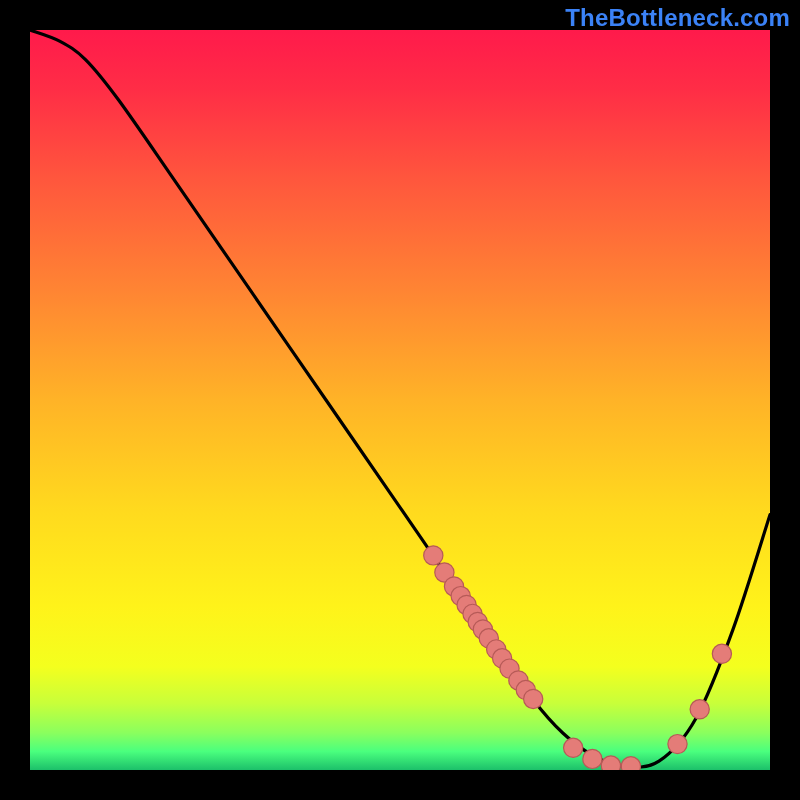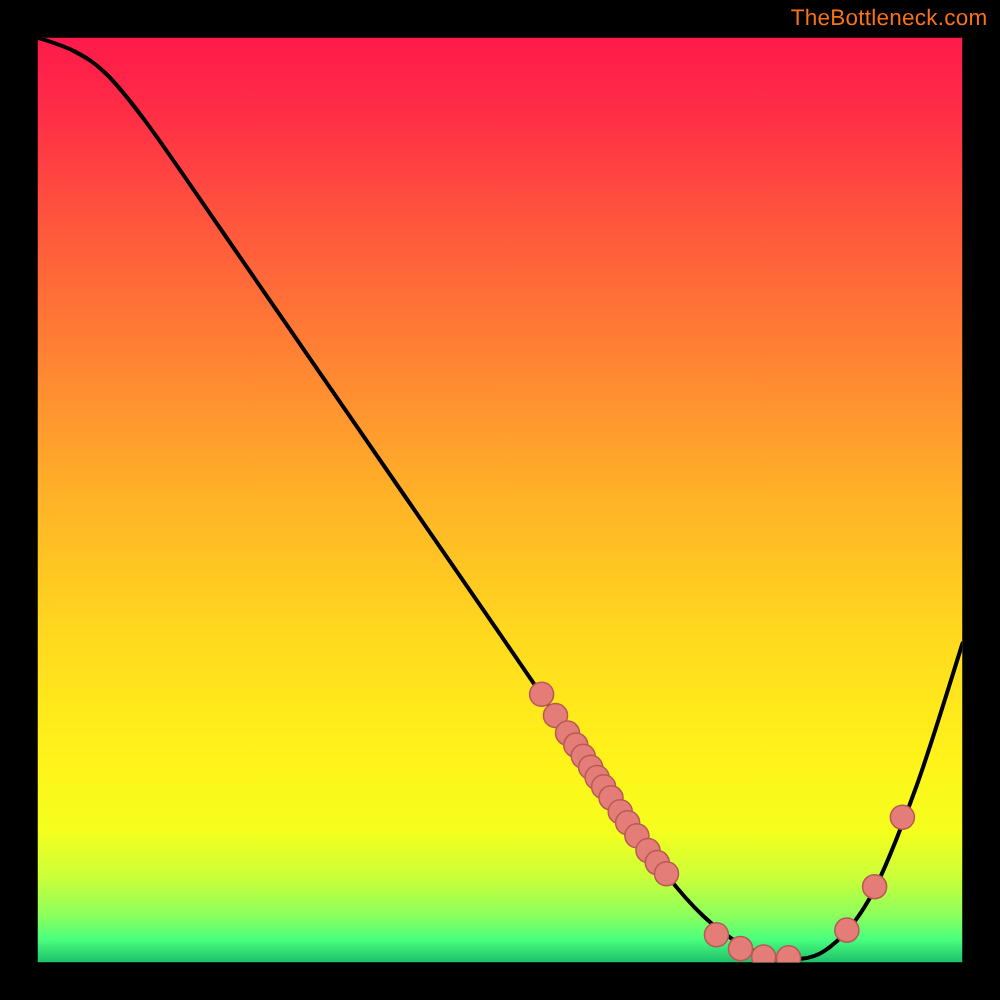--- a/index.html
+++ b/index.html
@@ -14,23 +14,23 @@
   .stage {
     position: relative;
     width: 800px;
     height: 800px;
     background: #000;
   }
   .attribution {
     position: absolute;
     top: 4px;
     right: 10px;
-    color: #f97316;
-    font-size: 18px;
-    font-weight: 400;
+    color: #3b82f6;
+    font-size: 24px;
+    font-weight: 700;
     letter-spacing: 0.2px;
   }
   .plot {
     position: absolute;
     left: 30px;
     top: 30px;
     width: 740px;
     height: 740px;
   }
   .plot svg {

